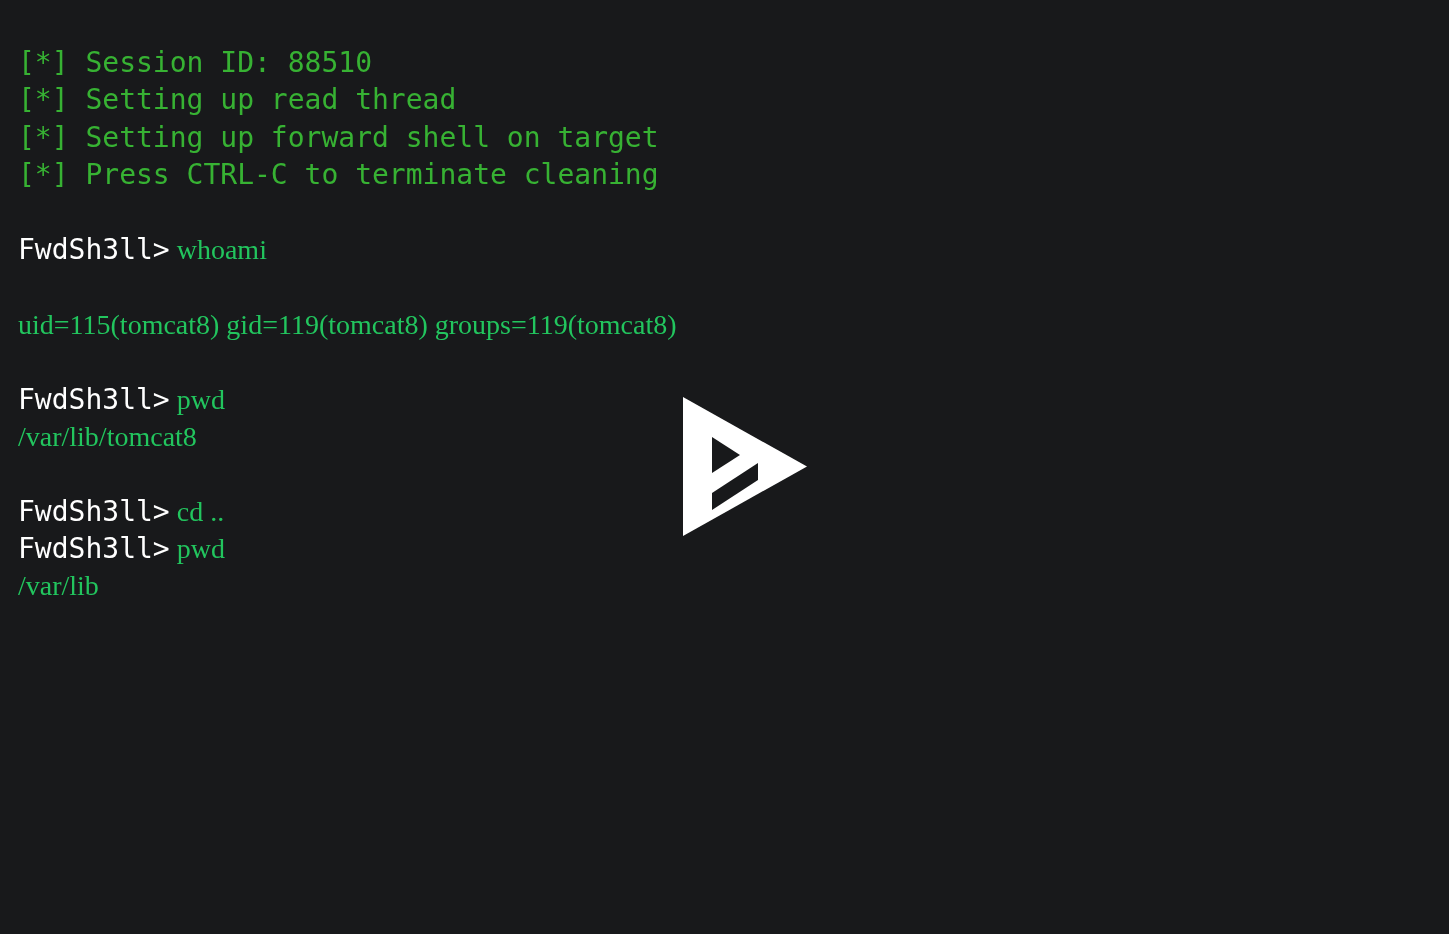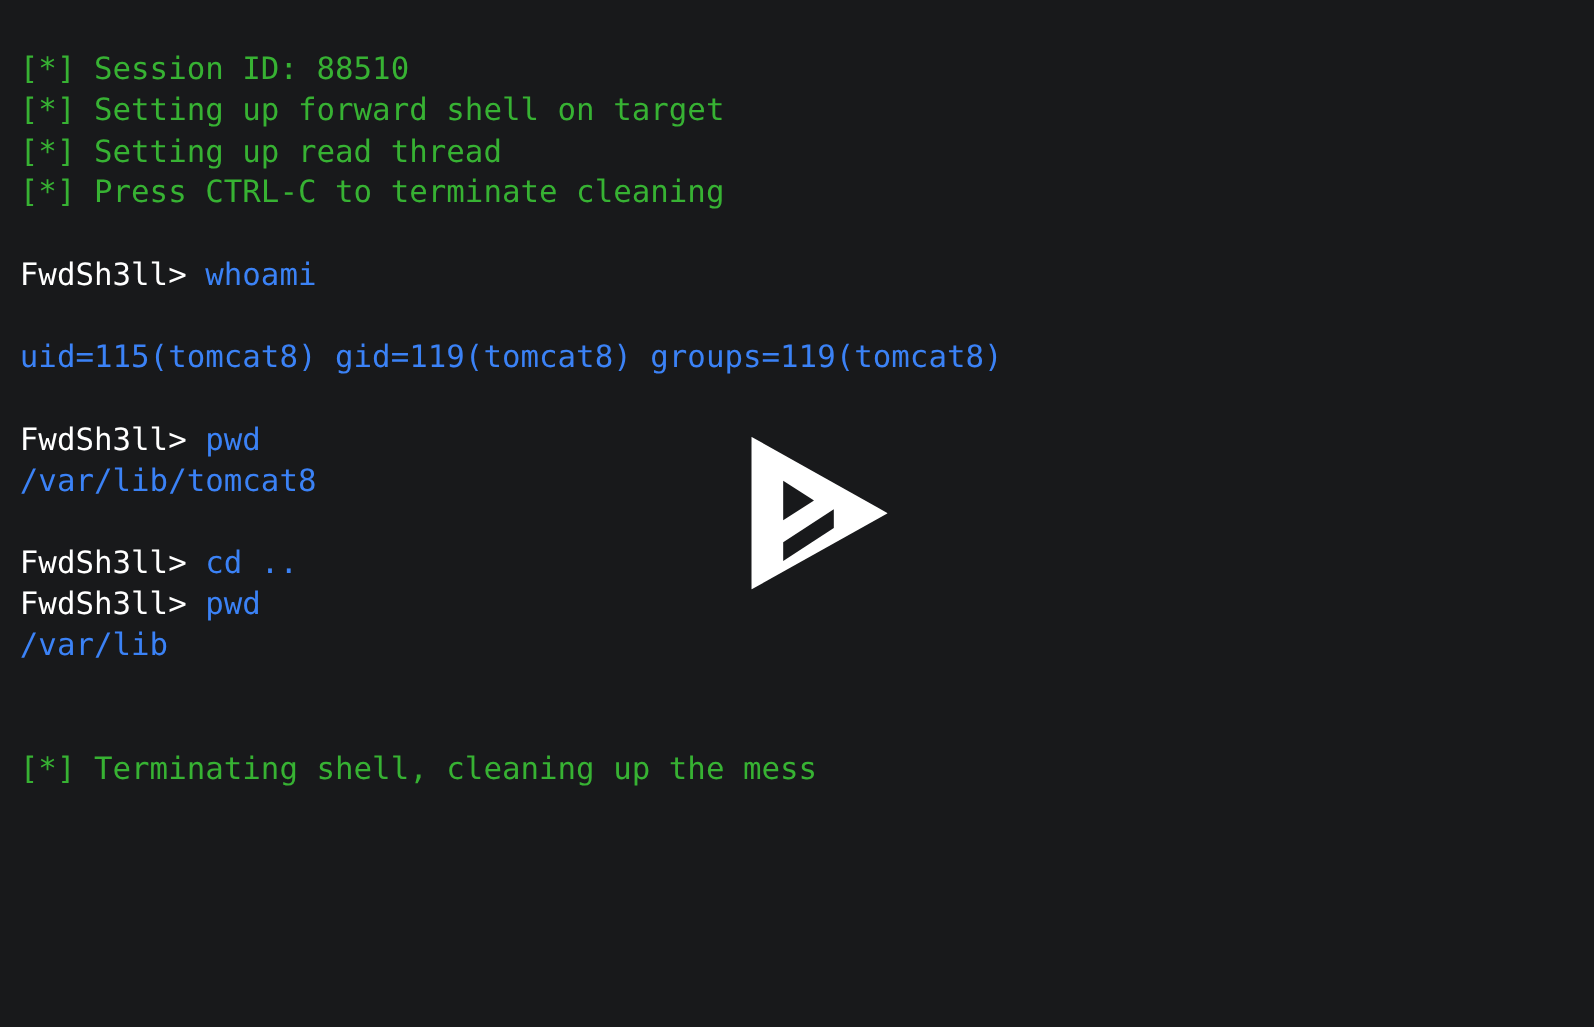--- a/index.html
+++ b/index.html
@@ -26,57 +26,56 @@
     line-height: 37.4px;
     font-size: 28px;
     letter-spacing: 0px;
     white-space: pre;
     font-family: "DejaVu Sans Mono", monospace;
     color: #d0d0d0;
   }
   .seg { white-space: pre; }
   .c-green  { color: #37b233; }
   .c-purple { color: #ffffff; }
-  .c-white  { color: #3b82f6; }
+  .c-white  { color: #22c55e; font-family: Liberation Serif, serif; }
 
   
   #play-overlay {
     position: absolute;
     left: 683px;
     top: 397px;
     width: 124px;
     height: 139px;
     pointer-events: auto;
   }
   #play-overlay svg { display: block; }
 </style>
 </head>
 <body>
 
 <div id="terminal">
 
   <div id="terminal-output">
       <div class="line"><span class="seg c-green">[*] Session ID: 88510</span></div>
+      <div class="line"><span class="seg c-green">[*] Setting up read thread</span></div>
       <div class="line"><span class="seg c-green">[*] Setting up forward shell on target</span></div>
-      <div class="line"><span class="seg c-green">[*] Setting up read thread</span></div>
       <div class="line"><span class="seg c-green">[*] Press CTRL-C to terminate cleaning</span></div>
       <div class="line"><span class="seg c-white"> </span></div>
       <div class="line"><span class="seg c-purple">FwdSh3ll&gt;</span><span class="seg c-white"> whoami</span></div>
       <div class="line"><span class="seg c-white"> </span></div>
       <div class="line"><span class="seg c-white">uid=115(tomcat8) gid=119(tomcat8) groups=119(tomcat8)</span></div>
       <div class="line"><span class="seg c-white"> </span></div>
       <div class="line"><span class="seg c-purple">FwdSh3ll&gt;</span><span class="seg c-white"> pwd</span></div>
       <div class="line"><span class="seg c-white">/var/lib/tomcat8</span></div>
       <div class="line"><span class="seg c-white"> </span></div>
       <div class="line"><span class="seg c-purple">FwdSh3ll&gt;</span><span class="seg c-white"> cd ..</span></div>
       <div class="line"><span class="seg c-purple">FwdSh3ll&gt;</span><span class="seg c-white"> pwd</span></div>
       <div class="line"><span class="seg c-white">/var/lib</span></div>
       <div class="line"><span class="seg c-white"> </span></div>
       <div class="line"><span class="seg c-white"> </span></div>
-      <div class="line"><span class="seg c-green">[*] Terminating shell, cleaning up the mess</span></div>
     </div>
 
   <div id="play-overlay">
     <svg width="124" height="139" viewBox="0 0 124 139" xmlns="http://www.w3.org/2000/svg">
       <path d="M0,0 L124,69.5 L0,139 Z" fill="#ffffff"></path>
       <path d="M29,40 L29,76 L57,58 Z" fill="#18191b"></path>
       <path d="M29,96 L29,113 L75,83 L75,66 Z" fill="#18191b"></path>
     </svg>
   </div>
 

